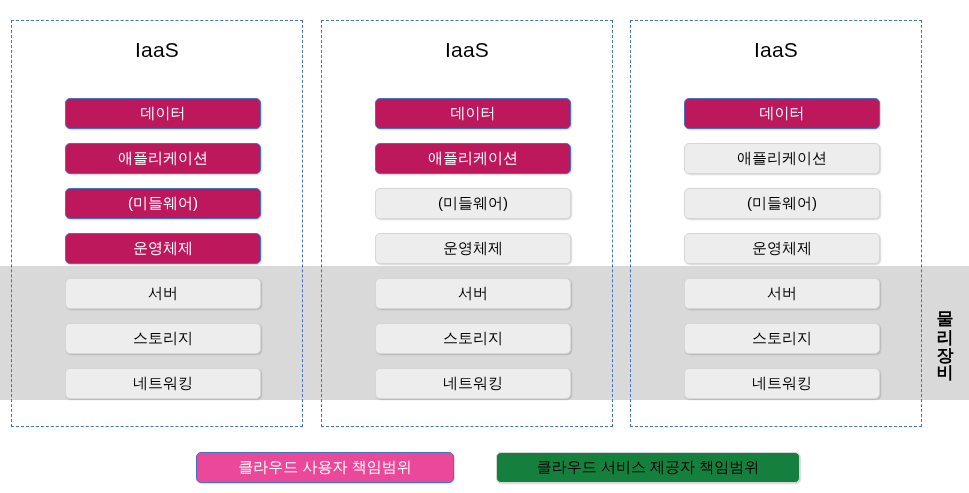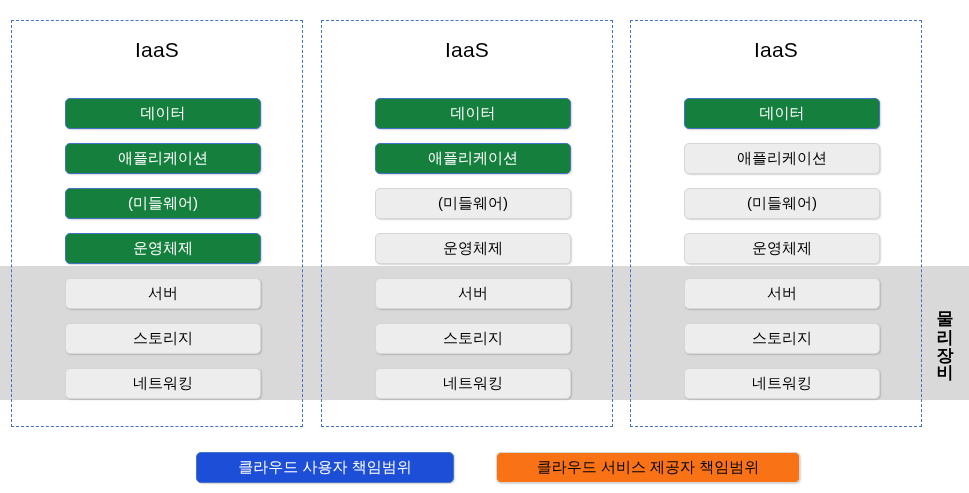--- a/index.html
+++ b/index.html
@@ -85,21 +85,21 @@
     display: flex;
     align-items: center;
     justify-content: center;
     font-size: 15px;
     box-sizing: border-box;
     box-shadow: 1px 1px 1.5px rgba(0,0,0,0.16);
   }
   .layer:last-child { margin-bottom: 8px; }
 
   .layer.user {
-    background: #15803d;
+    background: #be185d;
     color: #ffffff;
     border: 1px solid #4472C4;
   }
   .layer.provider {
     background: #EDEDED;
     color: #000000;
     border: 1px solid #D6D6D6;
   }
 
   
@@ -117,28 +117,28 @@
     display: flex;
     align-items: center;
     justify-content: center;
     font-size: 15px;
     box-sizing: border-box;
     box-shadow: 1px 1px 1.5px rgba(0,0,0,0.16);
   }
   .legend-chip.user {
     left: 196px;
     width: 258px;
-    background: #1d4ed8;
+    background: #ec4899;
     color: #ffffff;
     border: 1px solid #4472C4;
   }
   .legend-chip.provider {
     left: 496px;
     width: 304px;
-    background: #f97316;
+    background: #15803d;
     color: #000000;
     border: 1px solid #D6D6D6;
   }
 </style>
 </head>
 <body>
 
 <div id="canvas">
 
   <div class="phys-band"></div>

